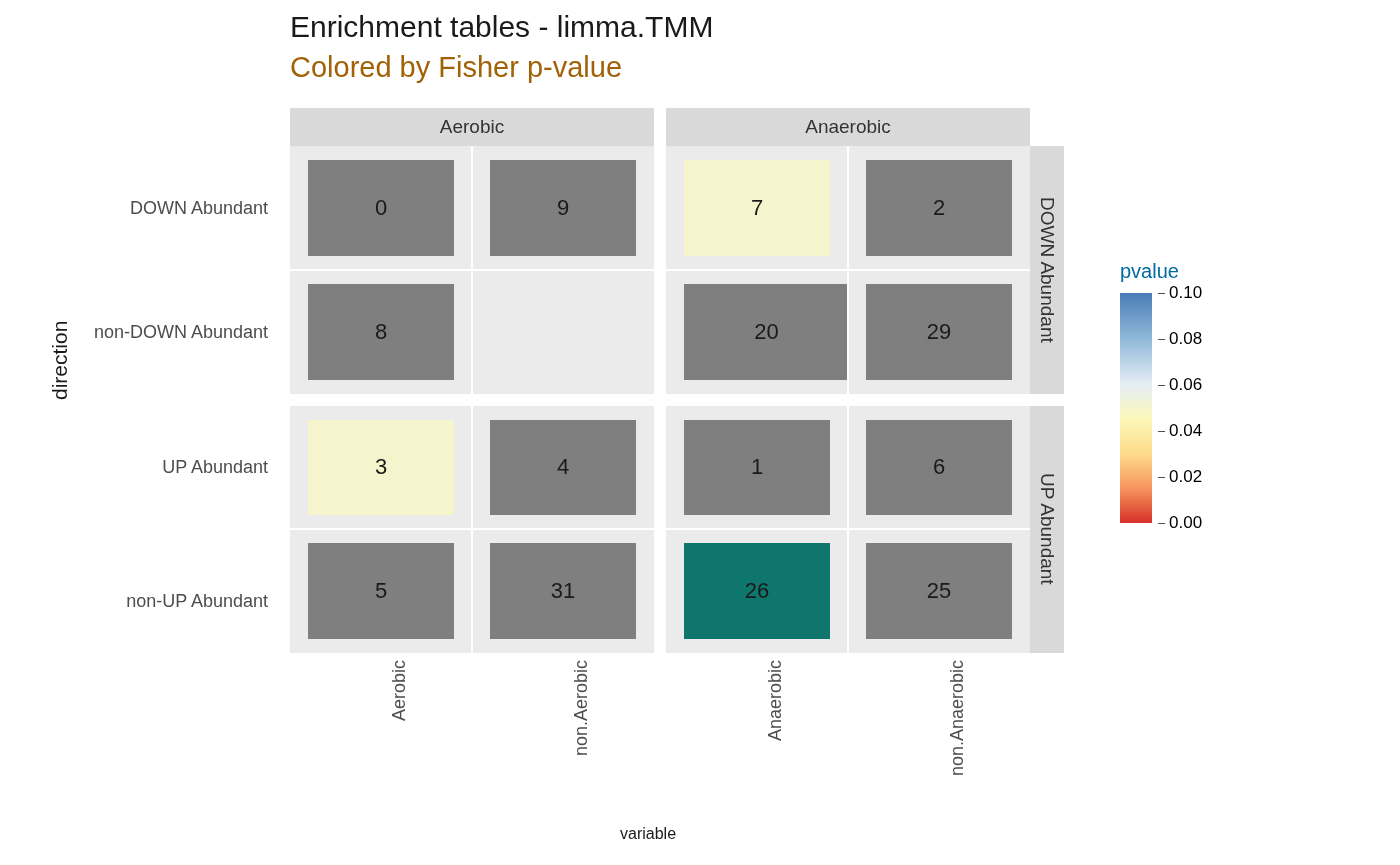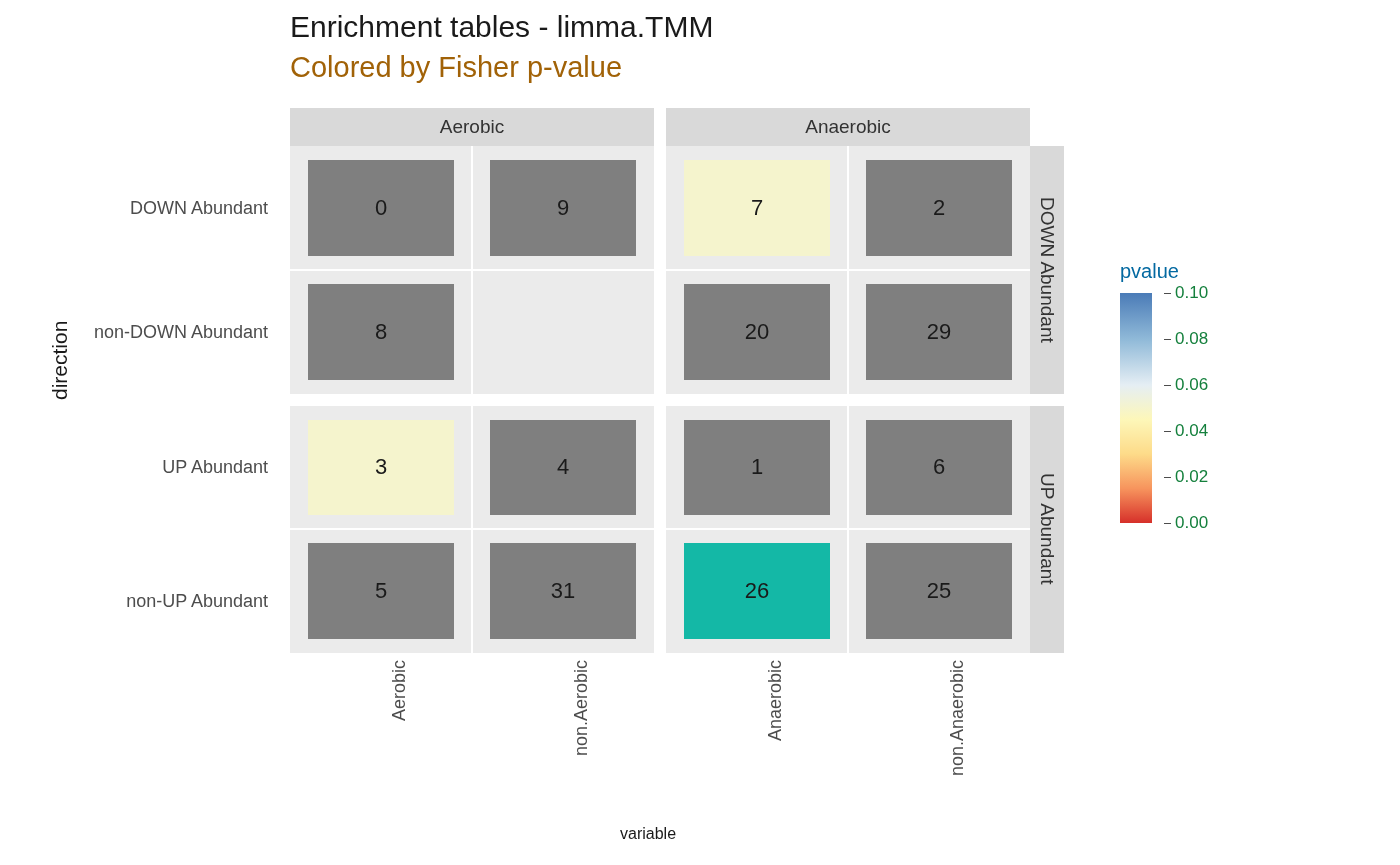--- a/index.html
+++ b/index.html
@@ -151,23 +151,23 @@
     border: 0;
   }
   .legend-ticks {
     position: relative;
     margin-left: 6px;
     width: 60px;
     height: 230px;
   }
   .ltick {
     position: absolute;
-    left: 6px;
+    left: 0;
     font-size: 17px;
-    color: #15803d;
+    color: #000000;
     transform: translateY(-50%);
     display: flex;
     align-items: center;
   }
   .ltick .mark {
     display: inline-block;
     width: 7px;
     height: 1px;
     background: #4d4d4d;
     margin-right: 4px;
@@ -197,33 +197,33 @@
     <div class="row-strip" style="left: 740px; top: 38px; width: 34px; height: 247.5px;">DOWN Abundant</div>
     <div class="row-strip" style="left: 740px; top: 297.5px; width: 34px; height: 247.5px;">UP Abundant</div>
     <div class="panel" style="left: 0px; top: 38px; width: 364px; height: 247.5px;">
       <div class="tile" style="left: 18px; top: 14px; width: 146px; height: 95.75px; background: rgb(127, 127, 127);">0</div>
       <div class="tile" style="left: 200px; top: 14px; width: 146px; height: 95.75px; background: rgb(127, 127, 127);">9</div>
       <div class="tile" style="left: 18px; top: 137.75px; width: 146px; height: 95.75px; background: rgb(127, 127, 127);">8</div>
     </div>
     <div class="panel" style="left: 376px; top: 38px; width: 364px; height: 247.5px;">
       <div class="tile" style="left: 18px; top: 14px; width: 146px; height: 95.75px; background: rgb(245, 244, 205);">7</div>
       <div class="tile" style="left: 200px; top: 14px; width: 146px; height: 95.75px; background: rgb(127, 127, 127);">2</div>
-      <div class="tile" style="left: 18px; top: 137.75px; width: 146px; height: 95.75px; background: rgb(127, 127, 127);">20</div>
+      <div class="tile" style="left: 18px; top: 137.75px; width: 165px; height: 95.75px; background: rgb(127, 127, 127);">20</div>
       <div class="tile" style="left: 200px; top: 137.75px; width: 146px; height: 95.75px; background: rgb(127, 127, 127);">29</div>
     </div>
     <div class="panel" style="left: 0px; top: 297.5px; width: 364px; height: 247.5px;">
       <div class="tile" style="left: 18px; top: 14px; width: 146px; height: 95.75px; background: rgb(245, 244, 205);">3</div>
       <div class="tile" style="left: 200px; top: 14px; width: 146px; height: 95.75px; background: rgb(127, 127, 127);">4</div>
       <div class="tile" style="left: 18px; top: 137.75px; width: 146px; height: 95.75px; background: rgb(127, 127, 127);">5</div>
       <div class="tile" style="left: 200px; top: 137.75px; width: 146px; height: 95.75px; background: rgb(127, 127, 127);">31</div>
     </div>
     <div class="panel" style="left: 376px; top: 297.5px; width: 364px; height: 247.5px;">
       <div class="tile" style="left: 18px; top: 14px; width: 146px; height: 95.75px; background: rgb(127, 127, 127);">1</div>
       <div class="tile" style="left: 200px; top: 14px; width: 146px; height: 95.75px; background: rgb(127, 127, 127);">6</div>
-      <div class="tile" style="left: 18px; top: 137.75px; width: 146px; height: 95.75px; background: #14b8a6;">26</div>
+      <div class="tile" style="left: 18px; top: 137.75px; width: 146px; height: 95.75px; background: #0f766e;">26</div>
       <div class="tile" style="left: 200px; top: 137.75px; width: 146px; height: 95.75px; background: rgb(127, 127, 127);">25</div>
     </div>
   </div>
 
 <div class="xtick-row" id="xtick-row">
     <div class="xtick" style="left: 99px;">Aerobic</div>
     <div class="xtick" style="left: 281px;">non.Aerobic</div>
     <div class="xtick" style="left: 475px;">Anaerobic</div>
     <div class="xtick" style="left: 657px;">non.Anaerobic</div>
   </div>

